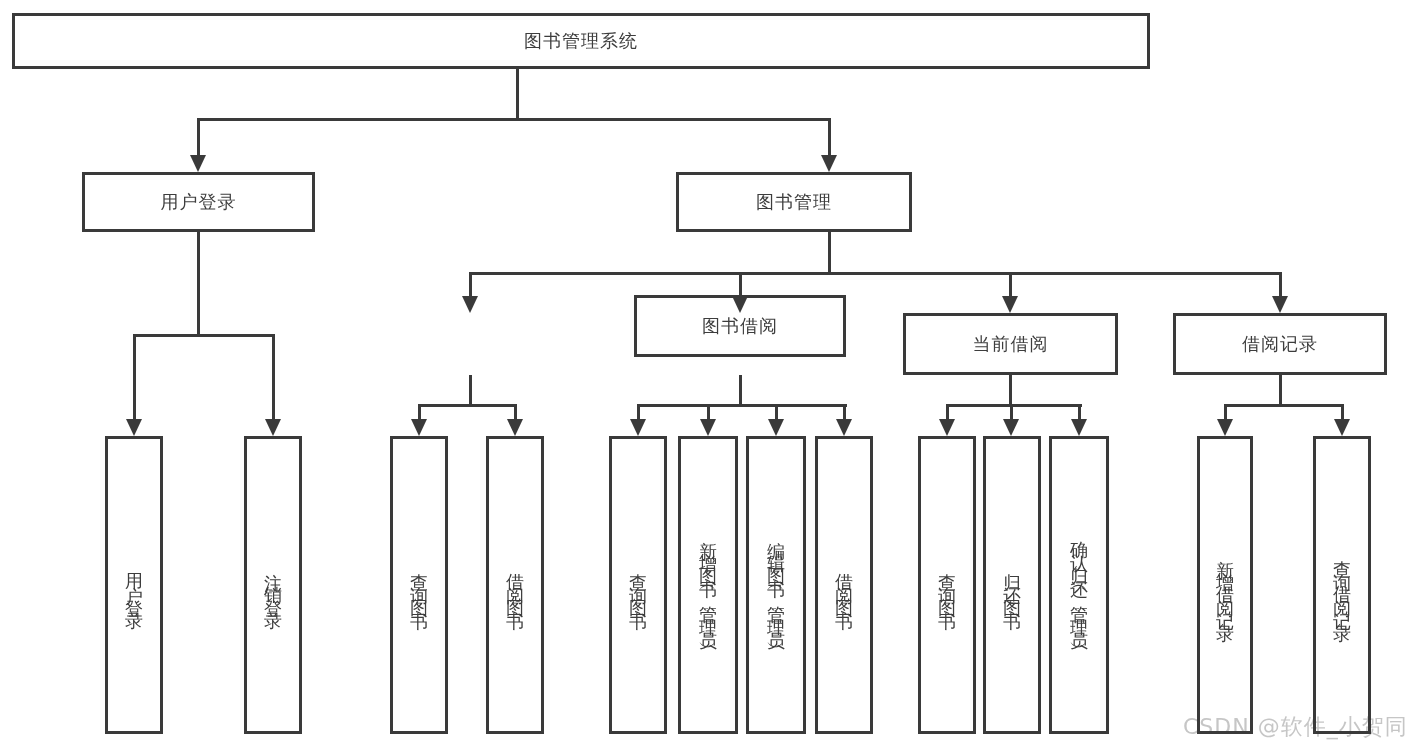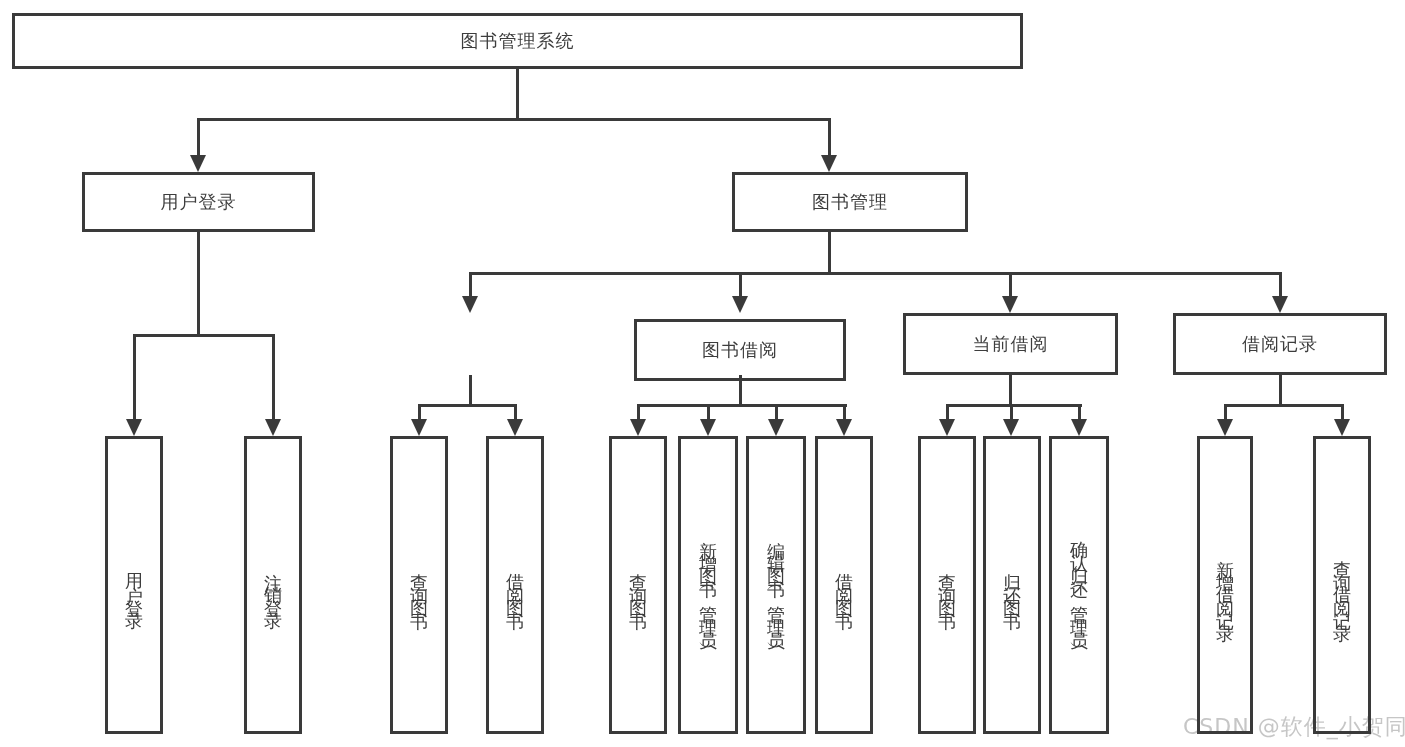--- a/index.html
+++ b/index.html
@@ -31,26 +31,26 @@
   .wm{
     position:absolute;left:1183px;top:712px;z-index:1;
     font-size:22px;color:#c6c6c6;letter-spacing:1px;white-space:nowrap;
   }
 </style>
 </head>
 <body>
 
 <div class="canvas">
 
-  <div class="box" style="left:12px;top:13px;width:1011px;height:56px">图书管理系统</div>
+  <div class="box" style="left:12px;top:13px;width:1138px;height:56px">图书管理系统</div>
 
   <div class="box" style="left:82px;top:172px;width:233px;height:60px">用户登录</div>
-  <div class="box" style="left:732px;top:172px;width:236px;height:60px">图书管理</div>
+  <div class="box" style="left:676px;top:172px;width:236px;height:60px">图书管理</div>
 
-  <div class="box" style="left:634px;top:319px;width:212px;height:62px">图书借阅</div>
+  <div class="box" style="left:634px;top:295px;width:212px;height:62px">图书借阅</div>
   <div class="box" style="left:1173px;top:313px;width:214px;height:62px">借阅记录</div>
   <div class="box" style="left:903px;top:313px;width:215px;height:62px">当前借阅</div>
 
   <div class="box leaf" style="left:105px;top:436px;width:58px;height:298px">
     <span class="vtext">用户登录</span>
   </div>
   <div class="box leaf" style="left:244px;top:436px;width:58px;height:298px">
     <span class="vtext">注销登录</span>
   </div>
 

